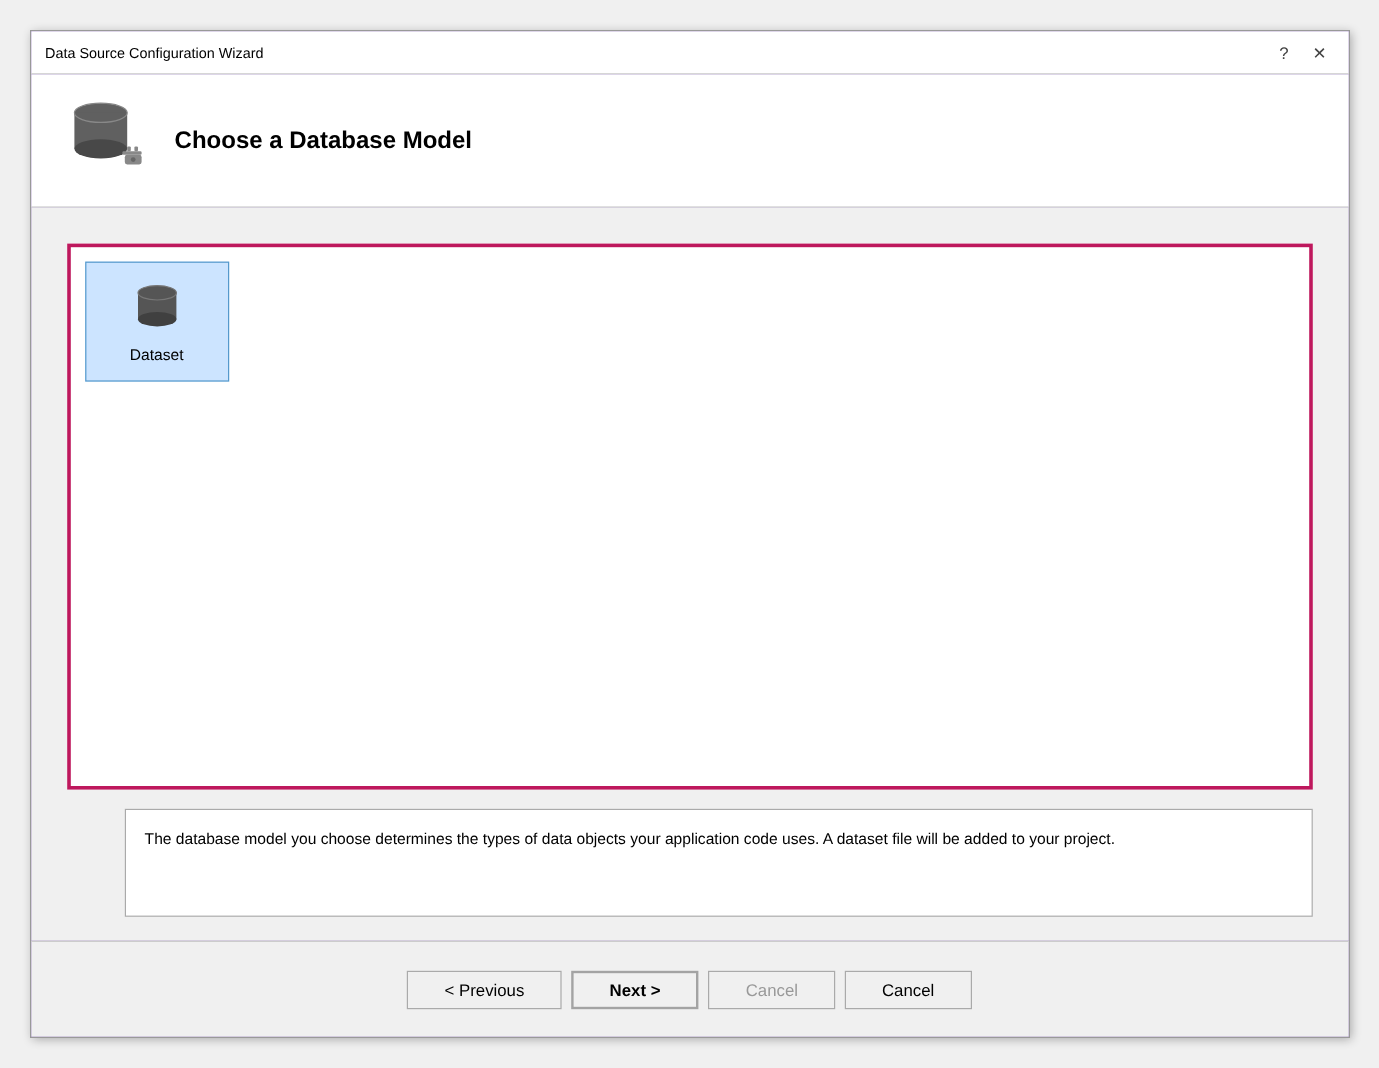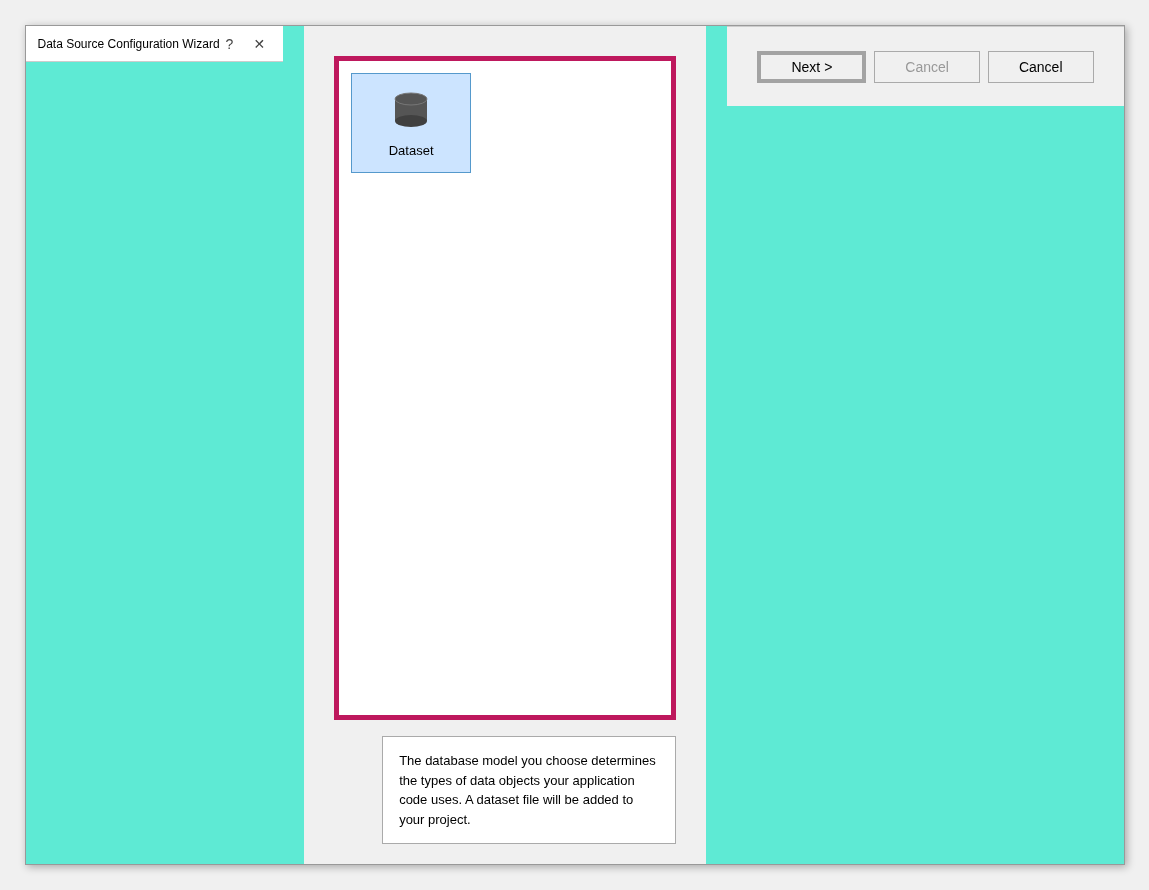--- a/index.html
+++ b/index.html
@@ -15,26 +15,25 @@
       align-items: center;
       justify-content: center;
       width: 1149px;
       height: 890px;
       overflow: hidden;
     }
 
     .dialog {
       width: 1100px;
       height: 840px;
-      background: #5eead4;
+      background: #4c1d95;
       border: 1px solid #999;
       box-shadow: 2px 2px 8px rgba(0,0,0,0.3);
       display: flex;
-      flex-direction: row;
-      gap: 21px;
+      flex-direction: column;
     }
 
     .title-bar {
       display: flex;
       align-items: center;
       justify-content: space-between;
       padding: 8px 12px;
       background: #ffffff;
       border-bottom: 1px solid #ccc;
       height: 36px;
@@ -94,21 +93,21 @@
     }
 
     .question-label {
       font-size: 14px;
       font-weight: bold;
       color: #000;
     }
 
     .model-grid {
       background: #ffffff;
-      border: 5px solid #be185d;
+      border: 3px solid #be185d;
       flex: 1;
       padding: 12px;
       display: flex;
       flex-wrap: wrap;
       align-content: flex-start;
       gap: 8px;
       min-height: 200px;
     }
 
     .model-item {
@@ -171,42 +170,62 @@
       background: #f0f0f0;
       cursor: pointer;
       min-width: 100px;
       height: 32px;
       display: flex;
       align-items: center;
       justify-content: center;
     }
 
     .footer-btn.primary {
-      border: 4px solid #a3a3a3;
-      background: #f0f0f0;
+      border: 2px solid #a3a3a3;
+      background: #f0f0f0;
+      font-weight: bold;
     }
 
     .footer-btn:disabled {
       color: #999;
       cursor: default;
     }
   </style>
 </head>
 <body>
 
 <div class="dialog">
 
   <div class="title-bar">
     <span class="title-bar-text">Data Source Configuration Wizard</span>
     <div class="title-bar-controls">
       <button class="title-bar-btn">?</button>
       <button class="title-bar-btn">✕</button>
     </div>
   </div>
 
+  <div class="header-section">
+    <div class="header-icon">
+      <svg width="70" height="65" viewBox="0 0 70 65">
+
+        <ellipse cx="28" cy="12" rx="22" ry="8" fill="#606060"></ellipse>
+        <rect x="6" y="12" width="44" height="30" fill="#606060"></rect>
+        <ellipse cx="28" cy="42" rx="22" ry="8" fill="#484848"></ellipse>
+
+        <ellipse cx="28" cy="12" rx="22" ry="8" fill="none" stroke="#888" stroke-width="1"></ellipse>
+
+        <rect x="46" y="44" width="16" height="3" fill="#888" rx="1"></rect>
+        <rect x="50" y="40" width="3" height="4" fill="#888" rx="1"></rect>
+        <rect x="56" y="40" width="3" height="4" fill="#888" rx="1"></rect>
+        <rect x="48" y="47" width="14" height="8" fill="#888" rx="2"></rect>
+        <circle cx="55" cy="51" r="2" fill="#666"></circle>
+      </svg>
+    </div>
+    <h1 class="header-title">Choose a Database Model</h1>
+  </div>
 
   <div class="content-section">
 
 
     <div class="model-grid">
       <div class="model-item selected">
         <div class="model-item-icon">
           <svg width="48" height="48" viewBox="0 0 48 48">
             <ellipse cx="24" cy="10" rx="16" ry="6" fill="#555"></ellipse>
             <rect x="8" y="10" width="32" height="22" fill="#555"></rect>
@@ -216,18 +235,19 @@
         </div>
         <span class="model-item-label">Dataset</span>
       </div>
     </div>
 
     <div class="description-box">The database model you choose determines the types of data objects your application code uses. A dataset file will be added to your project.</div>
 
   </div>
 
   <div class="footer-section">
+    <button class="footer-btn">&lt; Previous</button>
     <button class="footer-btn primary">Next &gt;</button>
     <button class="footer-btn" disabled="">Cancel</button>
     <button class="footer-btn">Cancel</button>
   </div>
 
 </div>
 
 </body></html>

